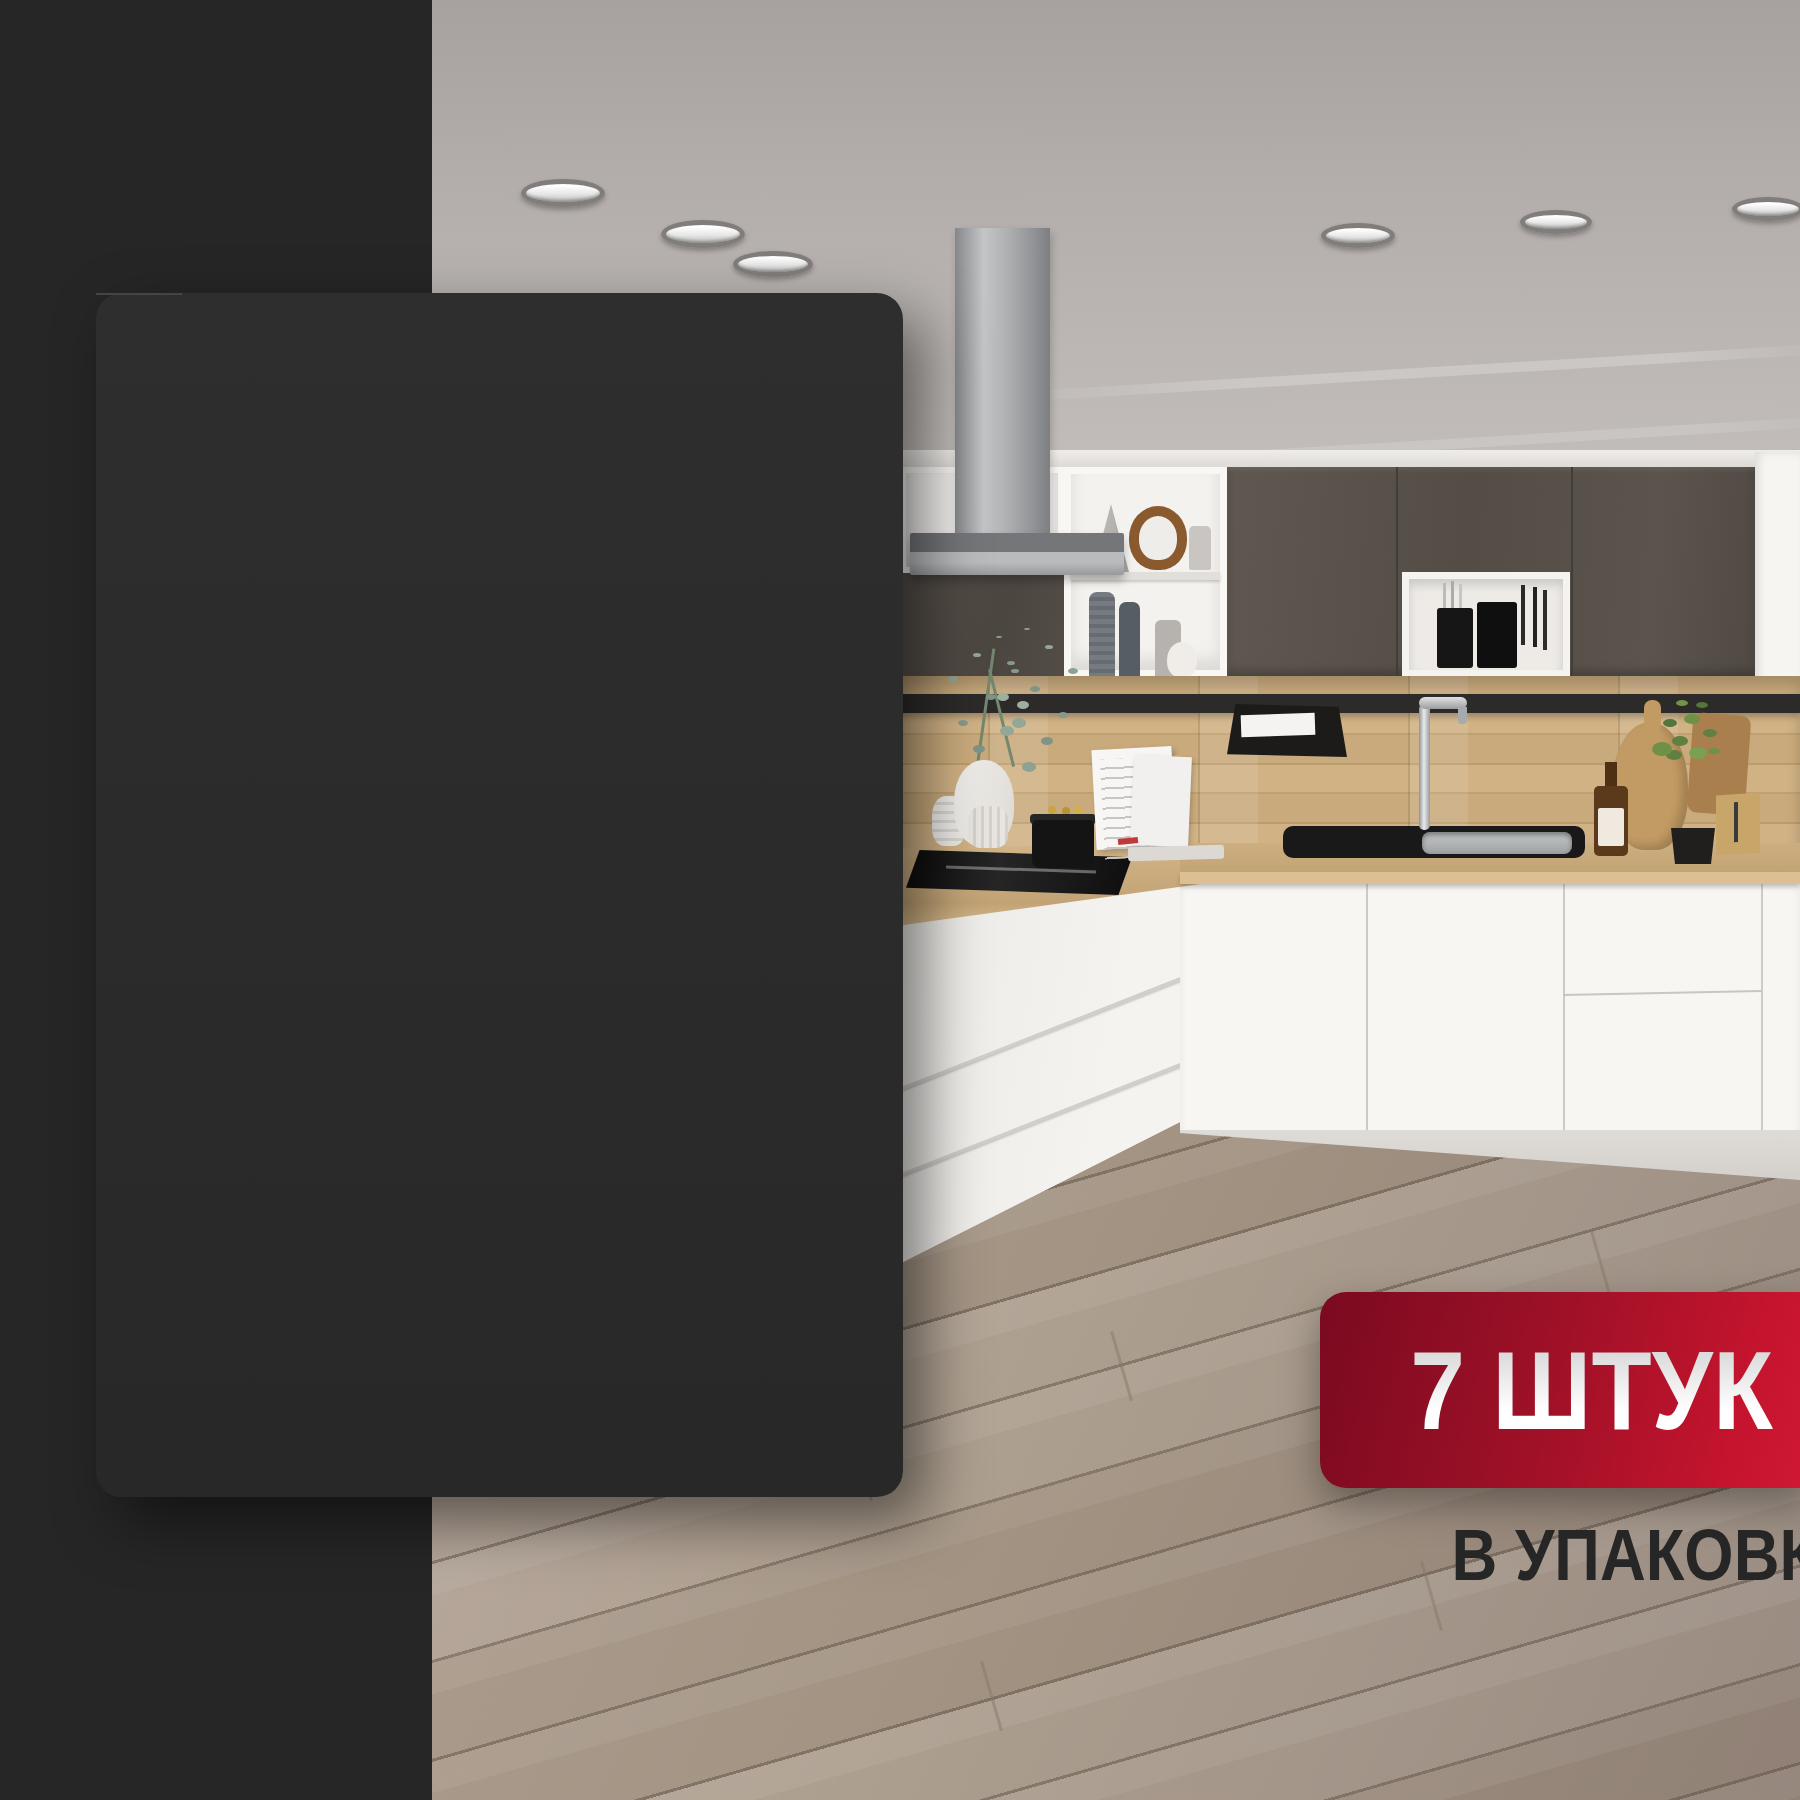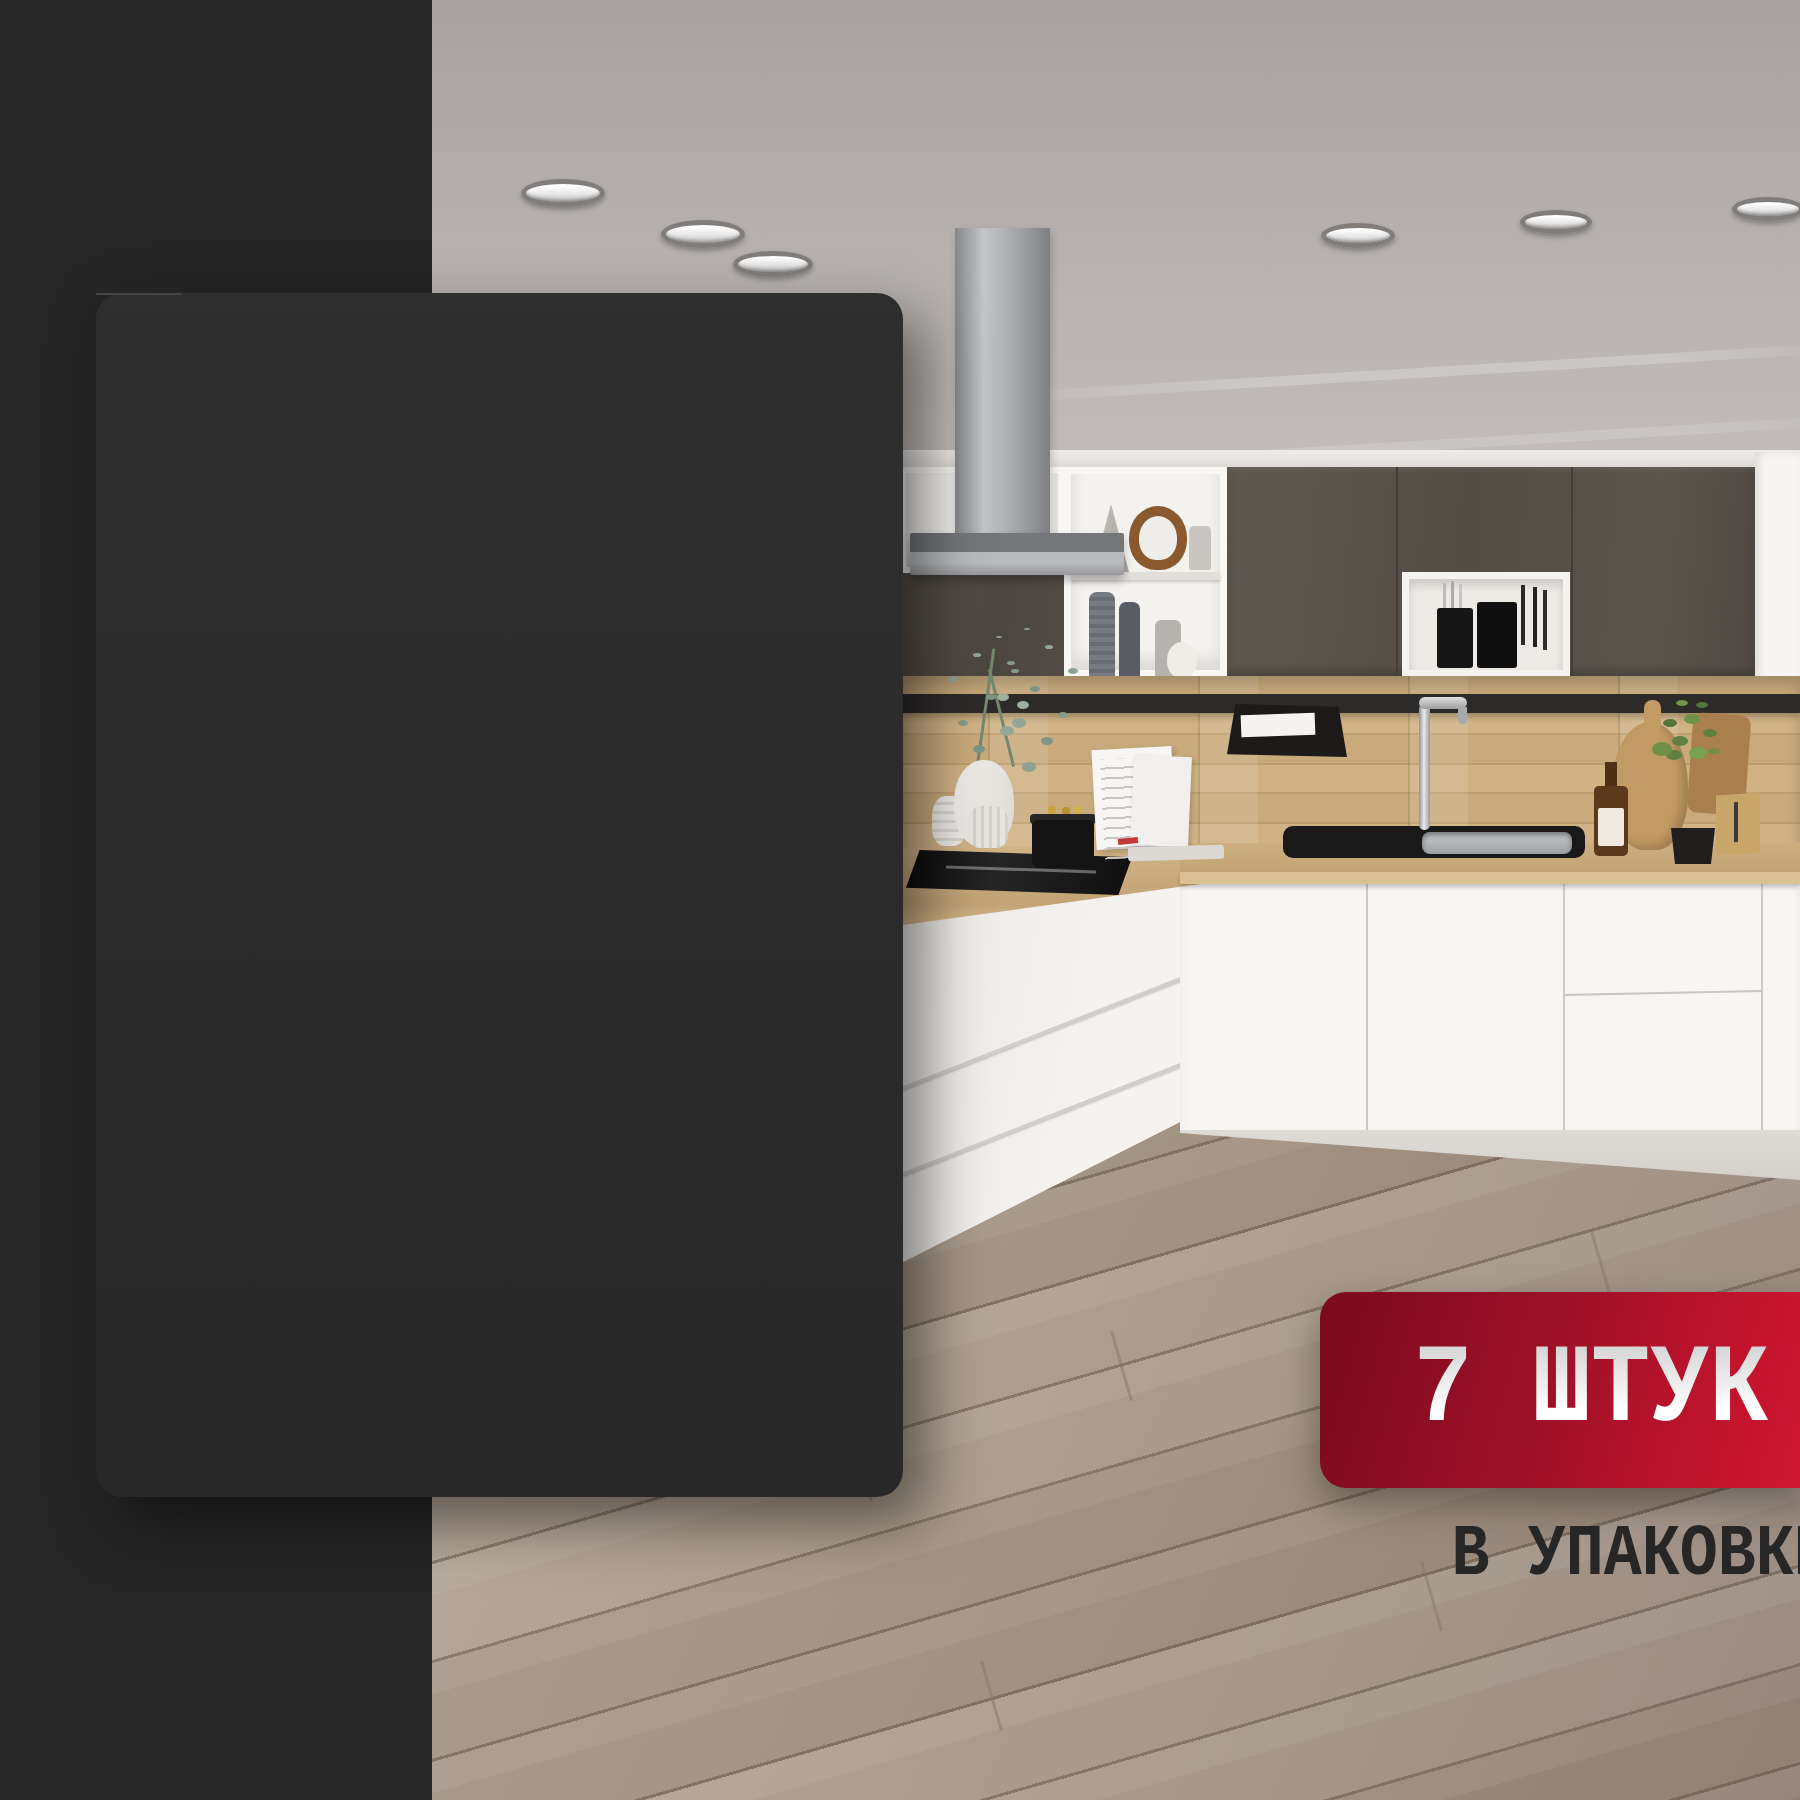--- a/index.html
+++ b/index.html
@@ -1,17 +1,17 @@
 <!DOCTYPE html>
 <html><head>
 <meta charset="utf-8">
 <style>
   html,body{margin:0;padding:0;background:#111;}
   #stage{position:relative;width:1800px;height:1800px;overflow:hidden;
-         font-family:Liberation Mono, monospace;background:#b4afac;}
+         font-family:Liberation Sans, sans-serif;background:#b4afac;}
   #stage *{position:absolute;box-sizing:border-box;}
 
   
   .ceiling{left:432px;top:0;width:1368px;height:470px;
     background:linear-gradient(180deg,#a7a29f 0%,#b3aeab 40%,#c2bdba 100%);}
   .streak{height:10px;border-radius:6px;background:linear-gradient(90deg,rgba(255,255,255,0) 0%,rgba(255,255,255,.22) 30%,rgba(255,255,255,.22) 80%,rgba(255,255,255,0) 100%);transform:rotate(-3.4deg);}
   .streak.s1{left:560px;top:368px;width:850px;}
   .streak.s2{left:570px;top:440px;width:860px;opacity:.7;}
   .spot{border-radius:50%;background:linear-gradient(180deg,#ffffff 10%,#e7e7e7 55%,#bdbcba 100%);
         border:5px solid #817d7a;box-shadow:0 3px 5px rgba(0,0,0,.28), inset 0 -2px 3px rgba(0,0,0,.25);}

